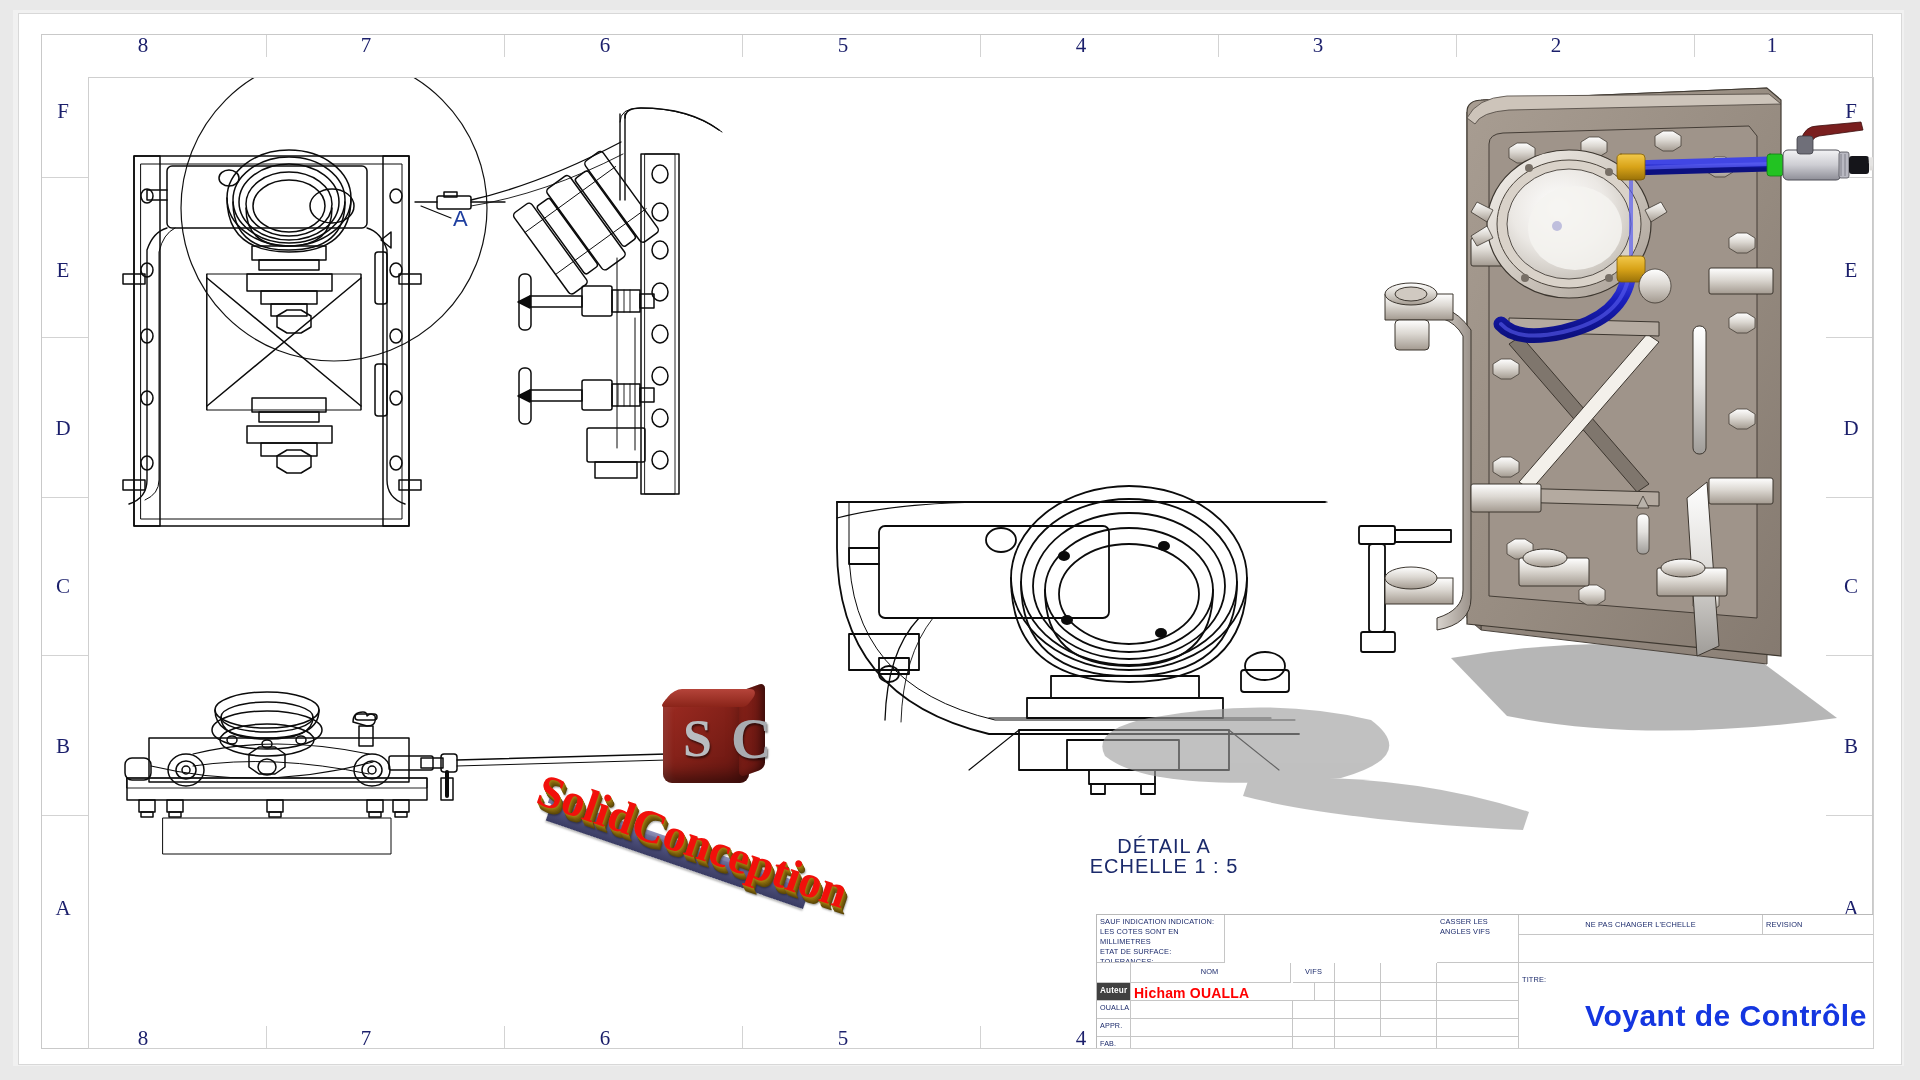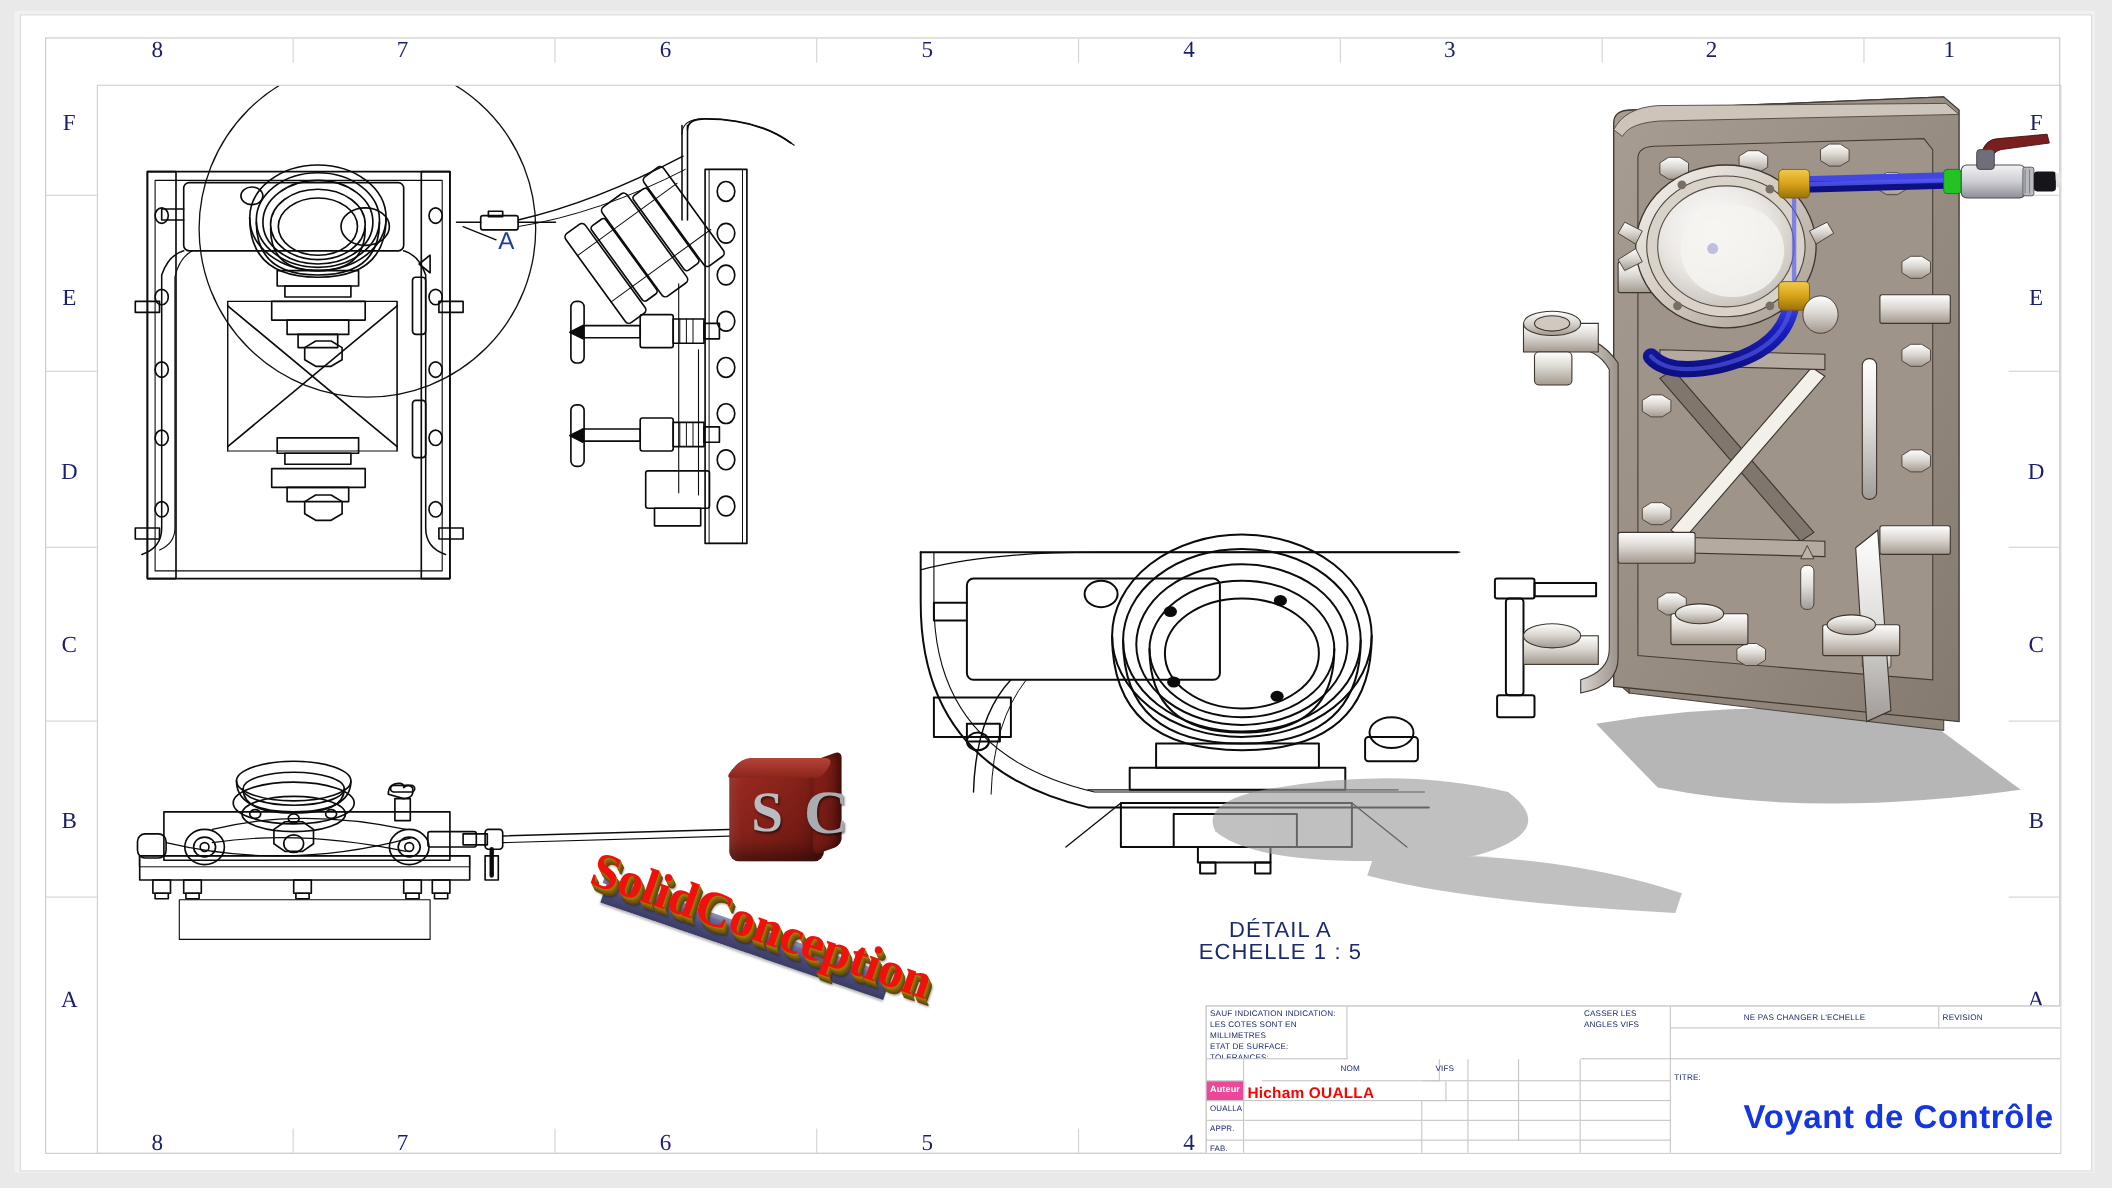--- a/index.html
+++ b/index.html
@@ -138,21 +138,21 @@
     position: absolute;
     border-right: 1px solid #c6c6c6;
     border-bottom: 1px solid #c6c6c6;
     padding: 2px 3px;
     overflow: hidden;
     white-space: pre-line;
     line-height: 1.35;
   }
   #title-block .center { text-align:center; }
   .tb-redlabel {
-    background:#ec4899; color:#ffffff; font-weight:700; font-size:8.2px;
+    background:#404040; color:#ffffff; font-weight:700; font-size:8.2px;
     text-align:left; padding-left:2px;
   }
   .tb-redname { color:#ff0000; font-weight:700; font-size:14px; padding-left:7px; letter-spacing:.2px;}
   .tb-title-big {
     color:#1436e0; font-weight:700; font-size:30px; letter-spacing:.5px;
     text-align:center; line-height:1;
   }
 </style>
 </head>
 <body>
@@ -689,21 +689,21 @@
 TOLERANCES:
    LINEAIRES:
    ANGULAIRES:</div>
             <div class="cell" style="left:340px;top:0;  width:82px;  height:48px;">CASSER LES
 ANGLES VIFS</div>
             <div class="cell center" style="left:422px;top:0;  width:244px; height:20px; padding-top:5px;">NE PAS CHANGER L'ECHELLE</div>
             <div class="cell" style="left:666px;top:0;  width:170px; height:20px; border-right:none; padding-top:5px;">REVISION</div>
             <div class="cell" style="left:422px;top:20px; width:414px; height:28px; border-right:none;"></div>
 
             <div class="cell" style="left:0;   top:48px; width:34px;  height:20px;"></div>
-            <div class="cell center" style="left:50px; top:48px; width:162px; height:20px; padding-top:4px;">NOM</div>
+            <div class="cell center" style="left:32px; top:48px; width:162px; height:20px; padding-top:4px;">NOM</div>
             <div class="cell center" style="left:196px;top:48px; width:42px;  height:20px; padding-top:4px;">VIFS</div>
             <div class="cell" style="left:238px;top:48px; width:46px;  height:20px;"></div>
             <div class="cell" style="left:284px;top:48px; width:56px;  height:20px;"></div>
             <div class="cell" style="left:340px;top:48px; width:82px;  height:20px;"></div>
 
             <div class="cell" style="left:422px;top:48px; width:414px; height:88px; border-right:none;">
               <span>TITRE:</span>
               <div class="tb-title-big" style="margin-top:16px;">Voyant de Contrôle</div>
             </div>
 

